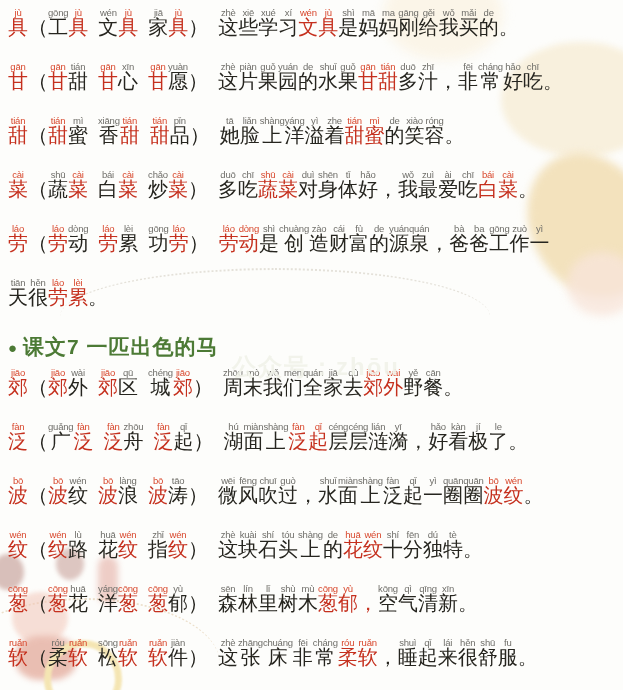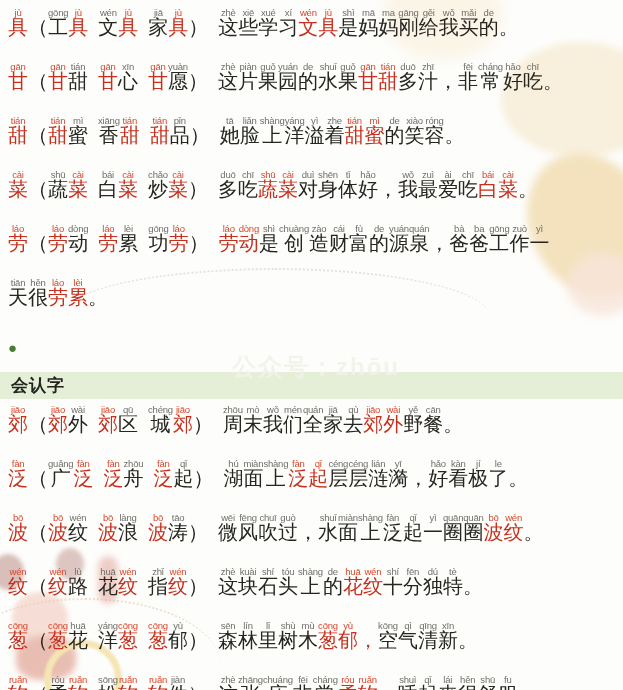--- a/index.html
+++ b/index.html
@@ -93,25 +93,23 @@
         <div class="entry"><ruby class="red">具<rt>jù</rt></ruby><ruby>（</ruby><ruby>工<rt>gōng</rt></ruby><ruby class="red">具<rt>jù</rt></ruby><ruby class="gap">文<rt>wén</rt></ruby><ruby class="red">具<rt>jù</rt></ruby><ruby class="gap">家<rt>jiā</rt></ruby><ruby class="red">具<rt>jù</rt></ruby><ruby>）</ruby><ruby class="gap">这<rt>zhè</rt></ruby><ruby>些<rt>xiē</rt></ruby><ruby>学<rt>xué</rt></ruby><ruby>习<rt>xí</rt></ruby><ruby class="red">文<rt>wén</rt></ruby><ruby class="red">具<rt>jù</rt></ruby><ruby>是<rt>shì</rt></ruby><ruby>妈<rt>mā</rt></ruby><ruby>妈<rt>ma</rt></ruby><ruby>刚<rt>gāng</rt></ruby><ruby>给<rt>gěi</rt></ruby><ruby>我<rt>wǒ</rt></ruby><ruby>买<rt>mǎi</rt></ruby><ruby>的<rt>de</rt></ruby><ruby>。</ruby></div>
         <div class="entry"><ruby class="red">甘<rt>gān</rt></ruby><ruby>（</ruby><ruby class="red">甘<rt>gān</rt></ruby><ruby>甜<rt>tián</rt></ruby><ruby class="red gap">甘<rt>gān</rt></ruby><ruby>心<rt>xīn</rt></ruby><ruby class="red gap">甘<rt>gān</rt></ruby><ruby>愿<rt>yuàn</rt></ruby><ruby>）</ruby><ruby class="gap">这<rt>zhè</rt></ruby><ruby>片<rt>piàn</rt></ruby><ruby>果<rt>guǒ</rt></ruby><ruby>园<rt>yuán</rt></ruby><ruby>的<rt>de</rt></ruby><ruby>水<rt>shuǐ</rt></ruby><ruby>果<rt>guǒ</rt></ruby><ruby class="red">甘<rt>gān</rt></ruby><ruby class="red">甜<rt>tián</rt></ruby><ruby>多<rt>duō</rt></ruby><ruby>汁<rt>zhī</rt></ruby><ruby>，</ruby><ruby>非<rt>fēi</rt></ruby><ruby>常<rt>cháng</rt></ruby><ruby>好<rt>hǎo</rt></ruby><ruby>吃<rt>chī</rt></ruby><ruby>。</ruby></div>
         <div class="entry"><ruby class="red">甜<rt>tián</rt></ruby><ruby>（</ruby><ruby class="red">甜<rt>tián</rt></ruby><ruby>蜜<rt>mì</rt></ruby><ruby class="gap">香<rt>xiāng</rt></ruby><ruby class="red">甜<rt>tián</rt></ruby><ruby class="red gap">甜<rt>tián</rt></ruby><ruby>品<rt>pǐn</rt></ruby><ruby>）</ruby><ruby class="gap">她<rt>tā</rt></ruby><ruby>脸<rt>liǎn</rt></ruby><ruby>上<rt>shàng</rt></ruby><ruby>洋<rt>yáng</rt></ruby><ruby>溢<rt>yì</rt></ruby><ruby>着<rt>zhe</rt></ruby><ruby class="red">甜<rt>tián</rt></ruby><ruby class="red">蜜<rt>mì</rt></ruby><ruby>的<rt>de</rt></ruby><ruby>笑<rt>xiào</rt></ruby><ruby>容<rt>róng</rt></ruby><ruby>。</ruby></div>
         <div class="entry"><ruby class="red">菜<rt>cài</rt></ruby><ruby>（</ruby><ruby>蔬<rt>shū</rt></ruby><ruby class="red">菜<rt>cài</rt></ruby><ruby class="gap">白<rt>bái</rt></ruby><ruby class="red">菜<rt>cài</rt></ruby><ruby class="gap">炒<rt>chǎo</rt></ruby><ruby class="red">菜<rt>cài</rt></ruby><ruby>）</ruby><ruby class="gap">多<rt>duō</rt></ruby><ruby>吃<rt>chī</rt></ruby><ruby class="red">蔬<rt>shū</rt></ruby><ruby class="red">菜<rt>cài</rt></ruby><ruby>对<rt>duì</rt></ruby><ruby>身<rt>shēn</rt></ruby><ruby>体<rt>tǐ</rt></ruby><ruby>好<rt>hǎo</rt></ruby><ruby>，</ruby><ruby>我<rt>wǒ</rt></ruby><ruby>最<rt>zuì</rt></ruby><ruby>爱<rt>ài</rt></ruby><ruby>吃<rt>chī</rt></ruby><ruby class="red">白<rt>bái</rt></ruby><ruby class="red">菜<rt>cài</rt></ruby><ruby>。</ruby></div>
         <div class="entry"><ruby class="red">劳<rt>láo</rt></ruby><ruby>（</ruby><ruby class="red">劳<rt>láo</rt></ruby><ruby>动<rt>dòng</rt></ruby><ruby class="red gap">劳<rt>láo</rt></ruby><ruby>累<rt>lèi</rt></ruby><ruby class="gap">功<rt>gōng</rt></ruby><ruby class="red">劳<rt>láo</rt></ruby><ruby>）</ruby><ruby class="red gap">劳<rt>láo</rt></ruby><ruby class="red">动<rt>dòng</rt></ruby><ruby>是<rt>shì</rt></ruby><ruby>创<rt>chuàng</rt></ruby><ruby>造<rt>zào</rt></ruby><ruby>财<rt>cái</rt></ruby><ruby>富<rt>fù</rt></ruby><ruby>的<rt>de</rt></ruby><ruby>源<rt>yuán</rt></ruby><ruby>泉<rt>quán</rt></ruby><ruby>，</ruby><ruby>爸<rt>bà</rt></ruby><ruby>爸<rt>ba</rt></ruby><ruby>工<rt>gōng</rt></ruby><ruby>作<rt>zuò</rt></ruby><ruby>一<rt>yì</rt></ruby></div>
         <div class="entry"><ruby>天<rt>tiān</rt></ruby><ruby>很<rt>hěn</rt></ruby><ruby class="red">劳<rt>láo</rt></ruby><ruby class="red">累<rt>lèi</rt></ruby><ruby>。</ruby></div>
       </div>
 
     <div class="lesson-header">
       <span class="lesson-bullet">●</span>
+      <span>课文7 一匹出色的马</span>
     </div>
 
-    <div class="section-bar">
-      <span>会认字</span>
-    </div>
 
     <div class="entries-bottom">
         <div class="entry"><ruby class="red">郊<rt>jiāo</rt></ruby><ruby>（</ruby><ruby class="red">郊<rt>jiāo</rt></ruby><ruby>外<rt>wài</rt></ruby><ruby class="red gap">郊<rt>jiāo</rt></ruby><ruby>区<rt>qū</rt></ruby><ruby class="gap">城<rt>chéng</rt></ruby><ruby class="red">郊<rt>jiāo</rt></ruby><ruby>）</ruby><ruby class="gap">周<rt>zhōu</rt></ruby><ruby>末<rt>mò</rt></ruby><ruby>我<rt>wǒ</rt></ruby><ruby>们<rt>mén</rt></ruby><ruby>全<rt>quán</rt></ruby><ruby>家<rt>jiā</rt></ruby><ruby>去<rt>qù</rt></ruby><ruby class="red">郊<rt>jiāo</rt></ruby><ruby class="red">外<rt>wài</rt></ruby><ruby>野<rt>yě</rt></ruby><ruby>餐<rt>cān</rt></ruby><ruby>。</ruby></div>
         <div class="entry"><ruby class="red">泛<rt>fàn</rt></ruby><ruby>（</ruby><ruby>广<rt>guǎng</rt></ruby><ruby class="red">泛<rt>fàn</rt></ruby><ruby class="red gap">泛<rt>fàn</rt></ruby><ruby>舟<rt>zhōu</rt></ruby><ruby class="red gap">泛<rt>fàn</rt></ruby><ruby>起<rt>qǐ</rt></ruby><ruby>）</ruby><ruby class="gap">湖<rt>hú</rt></ruby><ruby>面<rt>miàn</rt></ruby><ruby>上<rt>shàng</rt></ruby><ruby class="red">泛<rt>fàn</rt></ruby><ruby class="red">起<rt>qǐ</rt></ruby><ruby>层<rt>céng</rt></ruby><ruby>层<rt>céng</rt></ruby><ruby>涟<rt>lián</rt></ruby><ruby>漪<rt>yī</rt></ruby><ruby>，</ruby><ruby>好<rt>hǎo</rt></ruby><ruby>看<rt>kàn</rt></ruby><ruby>极<rt>jí</rt></ruby><ruby>了<rt>le</rt></ruby><ruby>。</ruby></div>
         <div class="entry"><ruby class="red">波<rt>bō</rt></ruby><ruby>（</ruby><ruby class="red">波<rt>bō</rt></ruby><ruby>纹<rt>wén</rt></ruby><ruby class="red gap">波<rt>bō</rt></ruby><ruby>浪<rt>làng</rt></ruby><ruby class="red gap">波<rt>bō</rt></ruby><ruby>涛<rt>tāo</rt></ruby><ruby>）</ruby><ruby class="gap">微<rt>wēi</rt></ruby><ruby>风<rt>fēng</rt></ruby><ruby>吹<rt>chuī</rt></ruby><ruby>过<rt>guò</rt></ruby><ruby>，</ruby><ruby>水<rt>shuǐ</rt></ruby><ruby>面<rt>miàn</rt></ruby><ruby>上<rt>shàng</rt></ruby><ruby>泛<rt>fàn</rt></ruby><ruby>起<rt>qǐ</rt></ruby><ruby>一<rt>yì</rt></ruby><ruby>圈<rt>quān</rt></ruby><ruby>圈<rt>quān</rt></ruby><ruby class="red">波<rt>bō</rt></ruby><ruby class="red">纹<rt>wén</rt></ruby><ruby>。</ruby></div>
         <div class="entry"><ruby class="red">纹<rt>wén</rt></ruby><ruby>（</ruby><ruby class="red">纹<rt>wén</rt></ruby><ruby>路<rt>lù</rt></ruby><ruby class="gap">花<rt>huā</rt></ruby><ruby class="red">纹<rt>wén</rt></ruby><ruby class="gap">指<rt>zhǐ</rt></ruby><ruby class="red">纹<rt>wén</rt></ruby><ruby>）</ruby><ruby class="gap">这<rt>zhè</rt></ruby><ruby>块<rt>kuài</rt></ruby><ruby>石<rt>shí</rt></ruby><ruby>头<rt>tóu</rt></ruby><ruby>上<rt>shàng</rt></ruby><ruby>的<rt>de</rt></ruby><ruby class="red">花<rt>huā</rt></ruby><ruby class="red">纹<rt>wén</rt></ruby><ruby>十<rt>shí</rt></ruby><ruby>分<rt>fēn</rt></ruby><ruby>独<rt>dú</rt></ruby><ruby>特<rt>tè</rt></ruby><ruby>。</ruby></div>
         <div class="entry"><ruby class="red">葱<rt>cōng</rt></ruby><ruby>（</ruby><ruby class="red">葱<rt>cōng</rt></ruby><ruby>花<rt>huā</rt></ruby><ruby class="gap">洋<rt>yáng</rt></ruby><ruby class="red">葱<rt>cōng</rt></ruby><ruby class="red gap">葱<rt>cōng</rt></ruby><ruby>郁<rt>yù</rt></ruby><ruby>）</ruby><ruby class="gap">森<rt>sēn</rt></ruby><ruby>林<rt>lín</rt></ruby><ruby>里<rt>lǐ</rt></ruby><ruby>树<rt>shù</rt></ruby><ruby>木<rt>mù</rt></ruby><ruby class="red">葱<rt>cōng</rt></ruby><ruby class="red">郁<rt>yù</rt></ruby><ruby class="red">，</ruby><ruby>空<rt>kōng</rt></ruby><ruby>气<rt>qì</rt></ruby><ruby>清<rt>qīng</rt></ruby><ruby>新<rt>xīn</rt></ruby><ruby>。</ruby></div>
         <div class="entry"><ruby class="red">软<rt>ruǎn</rt></ruby><ruby>（</ruby><ruby>柔<rt>róu</rt></ruby><ruby class="red">软<rt>ruǎn</rt></ruby><ruby class="gap">松<rt>sōng</rt></ruby><ruby class="red">软<rt>ruǎn</rt></ruby><ruby class="red gap">软<rt>ruǎn</rt></ruby><ruby>件<rt>jiàn</rt></ruby><ruby>）</ruby><ruby class="gap">这<rt>zhè</rt></ruby><ruby>张<rt>zhāng</rt></ruby><ruby>床<rt>chuáng</rt></ruby><ruby>非<rt>fēi</rt></ruby><ruby>常<rt>cháng</rt></ruby><ruby class="red">柔<rt>róu</rt></ruby><ruby class="red">软<rt>ruǎn</rt></ruby><ruby>，</ruby><ruby>睡<rt>shuì</rt></ruby><ruby>起<rt>qǐ</rt></ruby><ruby>来<rt>lái</rt></ruby><ruby>很<rt>hěn</rt></ruby><ruby>舒<rt>shū</rt></ruby><ruby>服<rt>fu</rt></ruby><ruby>。</ruby></div>
       </div>
 

